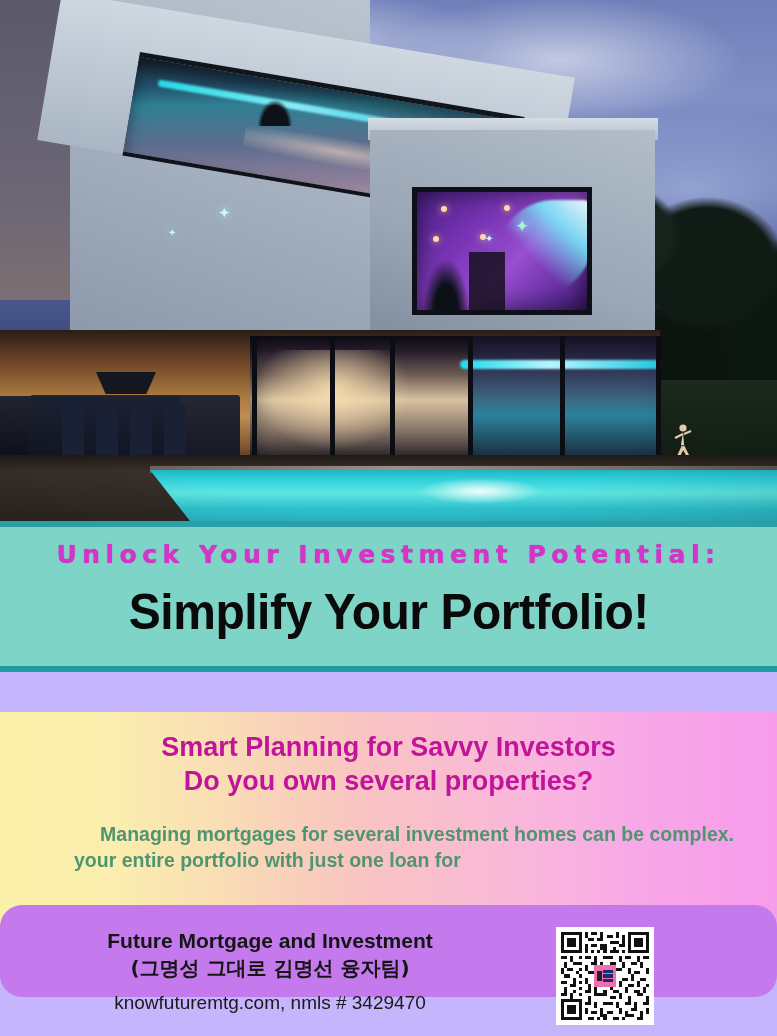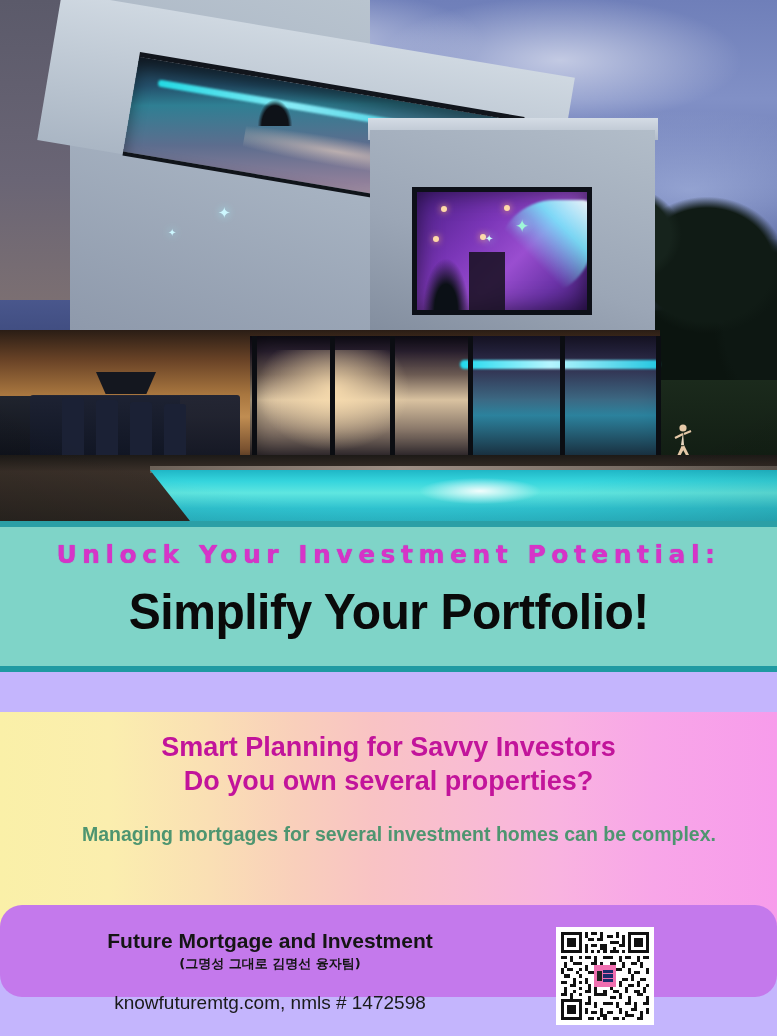--- a/index.html
+++ b/index.html
@@ -224,41 +224,41 @@
     font-weight:700;font-size:27px;color:#c2149b;white-space:nowrap;
   }
   .sub2{
     position:absolute;left:0;right:0;top:54px;text-align:center;
     font-weight:700;font-size:27px;color:#c2149b;white-space:nowrap;
   }
   .para{
     position:absolute;left:74px;top:110px;width:660px;
     color:#4e9570;font-weight:700;font-size:19.5px;line-height:25.5px;
   }
-  .para .l1{display:block;padding-left:8px;}
+  .para .l1{display:block;padding-left:8px;text-align:right;}
   .para .ln{display:block;}
 
   
   .band-footer{
     position:absolute;left:0;top:905px;width:777px;height:92px;
     background:#c濾;
     background:#c479ec;
     border-radius:22px;
   }
   .footer-text{
     position:absolute;left:0;top:0;width:540px;height:131px;
   }
   .company{
     position:absolute;left:0;right:0;top:24px;text-align:center;
     font-weight:700;font-size:21px;color:#151515;white-space:nowrap;
   }
   .company-kr{
     position:absolute;left:0;right:0;top:50px;text-align:center;
     font-family:"DejaVu Sans", sans-serif;
-    font-weight:700;font-size:13px;color:#151515;white-space:nowrap;
+    font-weight:700;font-size:20px;color:#151515;white-space:nowrap;
   }
   .contact{
     position:absolute;left:0;right:0;top:87px;text-align:center;
     font-weight:400;font-size:19px;color:#1a1a1a;white-space:nowrap;
   }
   .qr-wrap{
     position:absolute;left:556px;top:927px;width:98px;height:98px;
     background:#fff;padding:5px;box-sizing:border-box;
   }
   .qr-wrap svg{display:block;width:100%;height:100%;}
@@ -343,28 +343,29 @@
   <div class="band-teal">
     <div class="kicker">Unlock Your Investment Potential:</div>
     <div class="headline">Simplify Your Portfolio!</div>
   </div>
 
   <div class="band-body">
     <div class="sub1">Smart Planning for Savvy Investors</div>
     <div class="sub2">Do you own several properties?</div>
     <div class="para">
       <span class="l1">Managing mortgages for several investment homes can be complex.</span>
+      <span class="ln">your entire portfolio with just one loan for</span>
     </div>
   </div>
 
   <div class="band-footer">
     <div class="footer-text">
       <div class="company">Future Mortgage and Investment</div>
       <div class="company-kr">(그명성 그대로 김명선 융자팀)</div>
-      <div class="contact">knowfuturemtg.com, nmls # 1472598</div>
+      <div class="contact">knowfuturemtg.com, nmls # 3429470</div>
     </div>
   </div>
 
   <div class="qr-wrap">
     <svg viewBox="0 0 29 29" shape-rendering="crispEdges">
       <rect width="29" height="29" fill="#fff"></rect>
       <g fill="#111">
 
         <rect x="0" y="0" width="7" height="1"></rect>
           <rect x="0" y="6" width="7" height="1"></rect>

